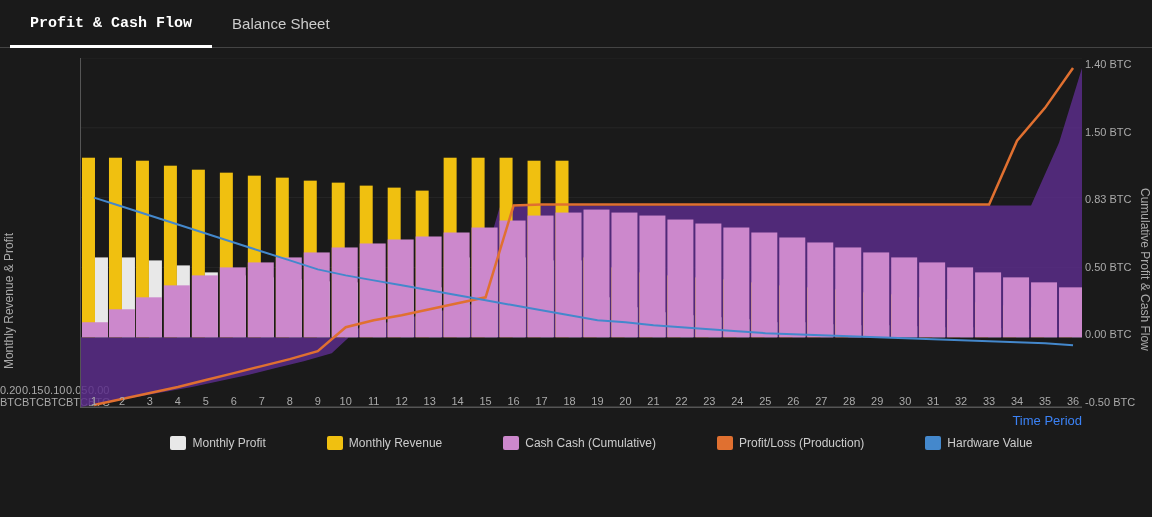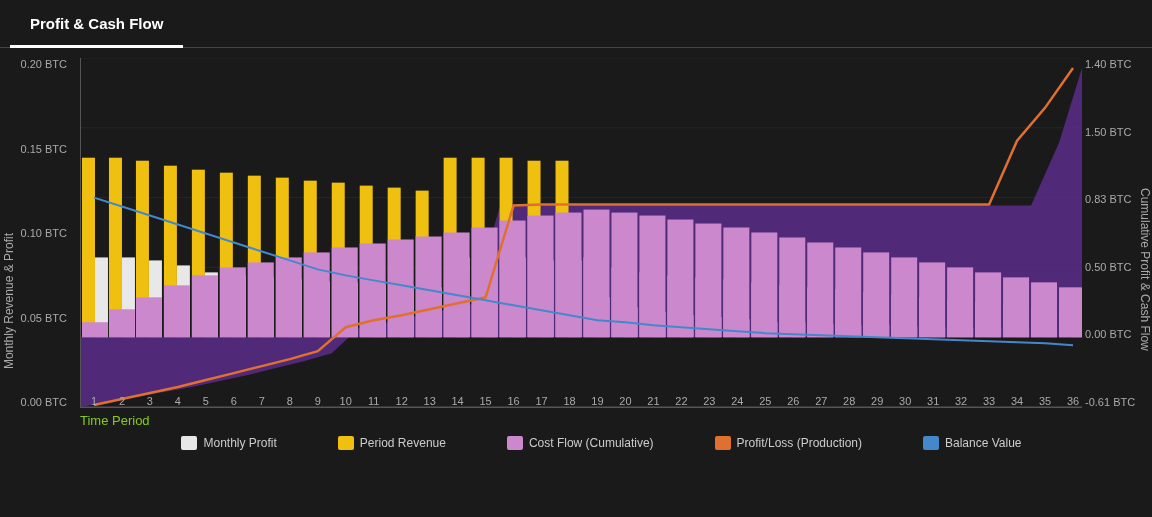--- a/index.html
+++ b/index.html
@@ -25,20 +25,21 @@
       align-items: center;
       font-size: 15px;
       color: #ccc;
       cursor: pointer;
       position: relative;
       white-space: nowrap;
     }
     .tab.active {
       color: #fff;
       font-weight: bold;
+      font-family: Liberation Mono, monospace;
     }
     .tab.active::after {
       content: '';
       position: absolute;
       bottom: 0;
       left: 0;
       right: 0;
       height: 3px;
       background: #fff;
     }
@@ -55,21 +56,21 @@
       border-left: 1px solid #555;
       border-bottom: 1px solid #555;
     }
     .y-axis-left {
       position: absolute;
       left: 0;
       top: 10px;
       width: 75px;
       height: 350px;
       display: flex;
-      flex-direction: column;
+      flex-direction: row;
       justify-content: space-between;
       align-items: flex-end;
       padding-right: 8px;
       font-size: 11px;
       color: #aaa;
     }
     .y-axis-right {
       position: absolute;
       right: 0;
       top: 10px;
@@ -77,23 +78,23 @@
       height: 350px;
       display: flex;
       flex-direction: column;
       justify-content: space-between;
       align-items: flex-start;
       padding-left: 8px;
       font-size: 11px;
       color: #aaa;
     }
     .x-label {
-      text-align: left;
+      text-align: right;
       font-size: 13px;
-      color: #84cc16;
+      color: #3b82f6;
       margin-top: 5px;
     }
     .legend {
       display: flex;
       align-items: center;
       justify-content: center;
       gap: 20px;
       margin-top: 8px;
       font-size: 12px;
       color: #ccc;
@@ -118,20 +119,23 @@
     }
   </style>
 </head>
 <body>
 
 <div>
   <div class="tabs">
     <div class="tab active">
       <span>Profit &amp; Cash Flow</span>
     </div>
+    <div class="tab">
+      <span>Balance Sheet</span>
+    </div>
   </div>
 
   <div class="chart-container">
 
     <div style="position:absolute; left:2px; top:185px; writing-mode:vertical-rl; transform:rotate(180deg); font-size:12px; color:#aaa; white-space:nowrap;">
       <span>Monthly Revenue &amp; Profit</span>
     </div>
 
     <div style="position:absolute; right:0px; top:140px; writing-mode:vertical-rl; font-size:12px; color:#aaa; white-space:nowrap;">
       <span>Cumulative Profit &amp; Cash Flow</span>
@@ -144,21 +148,21 @@
       <span>0.05 BTC</span>
       <span>0.00 BTC</span>
     </div>
 
     <div class="y-axis-right">
       <span>1.40 BTC</span>
       <span>1.50 BTC</span>
       <span>0.83 BTC</span>
       <span>0.50 BTC</span>
       <span>0.00 BTC</span>
-      <span>-0.61 BTC</span>
+      <span>-0.50 BTC</span>
     </div>
 
     <div class="chart-area">
       <svg class="chart-svg" viewBox="0 0 1002 350" preserveAspectRatio="none">
 
         <line x1="0" y1="0" x2="1002" y2="0" stroke="#333" stroke-width="0.5"></line>
         <line x1="0" y1="70" x2="1002" y2="70" stroke="#333" stroke-width="0.5"></line>
         <line x1="0" y1="140" x2="1002" y2="140" stroke="#333" stroke-width="0.5"></line>
         <line x1="0" y1="210" x2="1002" y2="210" stroke="#333" stroke-width="0.5"></line>
         <line x1="0" y1="280" x2="1002" y2="280" stroke="#333" stroke-width="0.5"></line>
@@ -378,29 +382,29 @@
       <span>Time Period</span>
     </div>
 
     <div class="legend">
       <div class="legend-item">
         <div class="legend-color" style="background:#e8e8e8;"></div>
         <span>Monthly Profit</span>
       </div>
       <div class="legend-item">
         <div class="legend-color" style="background:#f0c010;"></div>
-        <span>Period Revenue</span>
+        <span>Monthly Revenue</span>
       </div>
       <div class="legend-item">
         <div class="legend-color" style="background:#cc88cc;"></div>
-        <span>Cost Flow (Cumulative)</span>
+        <span>Cash Cash (Cumulative)</span>
       </div>
       <div class="legend-item">
         <div class="legend-color" style="background:#e07030;"></div>
         <span>Profit/Loss (Production)</span>
       </div>
       <div class="legend-item">
         <div class="legend-color" style="background:#4488cc;"></div>
-        <span>Balance Value</span>
+        <span>Hardware Value</span>
       </div>
     </div>
   </div>
 </div>
 
 </body></html>

